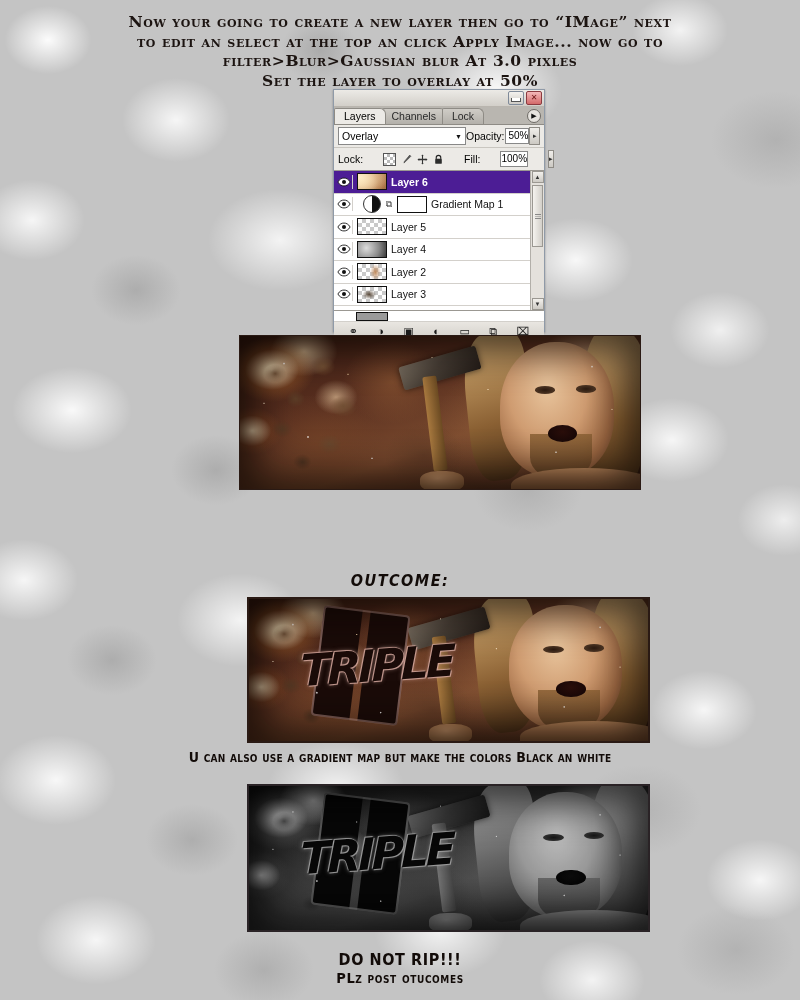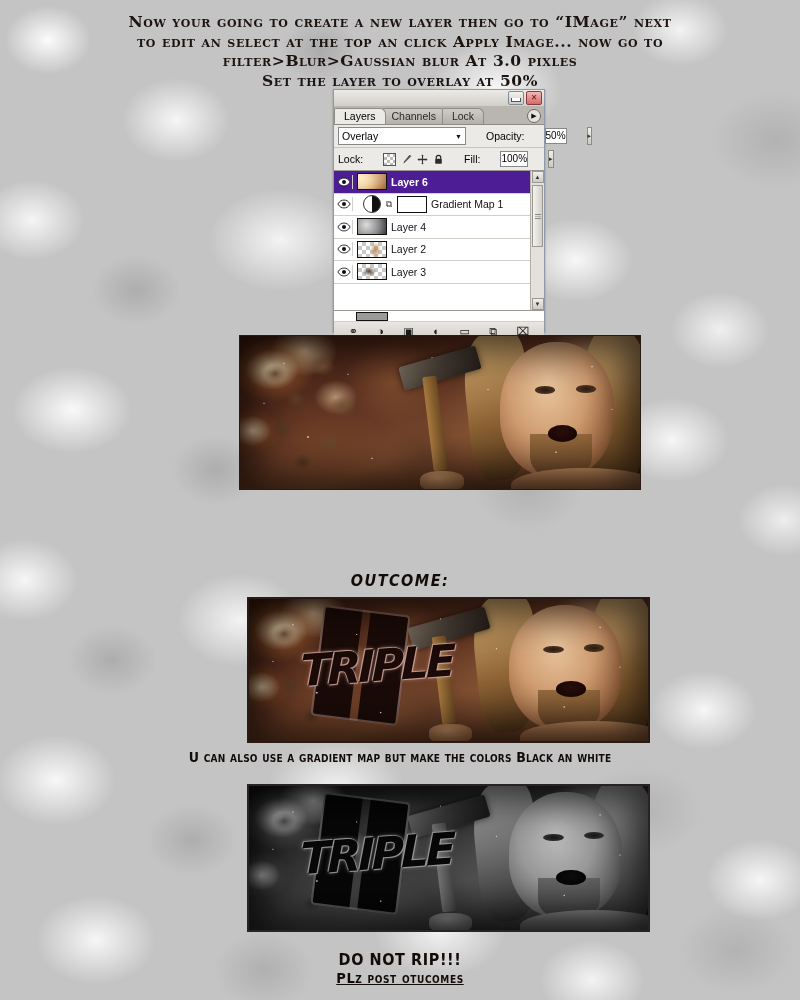--- a/index.html
+++ b/index.html
@@ -89,21 +89,21 @@
   .ps-tabs{height:17px;background:#b9b6b0;display:flex;align-items:flex-end;position:relative;
     border-bottom:1px solid #8e8b85;}
   .ps-tab{height:15px;line-height:15px;padding:0 9px 0 9px;font-size:10.5px;
     background:linear-gradient(#cfccc6,#b3b0aa);color:#2a2a2a;
     border:1px solid #8e8b85;border-bottom:none;border-radius:2px 6px 0 0;margin-right:-4px;}
   .ps-tab.active{background:#eceae6;color:#000;z-index:3;position:relative;}
   .ps-tabs .menu-arrow{position:absolute;right:3px;top:2px;width:12px;height:12px;border-radius:50%;
     border:1px solid #6d6a65;background:#e6e3de;display:flex;align-items:center;justify-content:center;
     font-size:7px;color:#111;}
 
-  .ps-row{display:flex;align-items:center;padding:2px 4px;gap:20px;background:#eceae6;}
+  .ps-row{display:flex;align-items:center;padding:2px 4px;gap:0;background:#eceae6;}
   .blend-select{
     flex:0 0 120px;height:16px;background:#fff;border:1px solid #888;
     display:flex;align-items:center;justify-content:space-between;padding:0 3px;font-size:10.5px;
   }
   .blend-select .arr{font-size:7px;color:#111;}
   .lbl{font-size:10.5px;white-space:nowrap;}
   .numbox{width:32px;height:14px;background:#fff;border:1px solid #888;text-align:right;
     font-size:10px;line-height:14px;}
   .spin{width:12px;height:16px;background:linear-gradient(#f0eeea,#ccc9c3);border:1px solid #8e8b85;
     display:flex;align-items:center;justify-content:center;font-size:7px;color:#333;}
@@ -237,21 +237,21 @@
   .cap{
     position:absolute;left:0;width:800px;text-align:center;
     font-family:"DejaVu Sans Condensed","DejaVu Sans",sans-serif;
     font-weight:700;font-variant:small-caps;color:#120b08;
     letter-spacing:.2px;
   }
   #cap1{top:510px;font-size:14.5px;line-height:20px;}
   #cap2{top:571px;font-size:16px;letter-spacing:1.5px;font-variant:normal;font-style:italic;}
   #cap3{top:749px;font-size:14px;}
   #cap4{top:950px;font-size:16px;line-height:19px;letter-spacing:.6px;font-variant:normal;}
-  #cap4 .l2{font-size:14.5px;font-variant:small-caps;text-decoration:underline;}
+  #cap4 .l2{font-size:14.5px;font-variant:small-caps;}
 </style>
 </head>
 <body>
 
 <div id="bg"></div>
 
 <div class="content">
 
   <div id="intro">
     <div>Now your going to create a new layer then go to  “IMage”  next</div>
@@ -333,20 +333,30 @@
               <path d="M1 5.5C3 2 5.5 1 8 1s5 1 7 4.5C13 9 10.5 10 8 10S3 9 1 5.5z" fill="#fff" stroke="#111" stroke-width="1"></path>
               <circle cx="8" cy="5.5" r="2.3" fill="#111"></circle>
             </svg>
         </span>
         <span class="adj-th" style="margin-left:6px"></span>
         <span class="linkicon">⧉</span>
         <span class="mask-th"></span>
         <span class="lname">Gradient Map 1</span>
       </div>
 
+      <div class="layer-row">
+        <span class="eye">
+          <svg viewBox="0 0 16 11" width="14" height="10">
+              <path d="M1 5.5C3 2 5.5 1 8 1s5 1 7 4.5C13 9 10.5 10 8 10S3 9 1 5.5z" fill="#fff" stroke="#111" stroke-width="1"></path>
+              <circle cx="8" cy="5.5" r="2.3" fill="#111"></circle>
+            </svg>
+        </span>
+        <span class="thumb" style="background-image:linear-gradient(45deg,#c9c9c9 25%,transparent 25%,transparent 75%,#c9c9c9 75%),linear-gradient(45deg,#c9c9c9 25%,#fff 25%,#fff 75%,#c9c9c9 75%);background-size:8px 8px;background-position:0 0,4px 4px;"></span>
+        <span class="lname">Layer 5</span>
+      </div>
 
       <div class="layer-row">
         <span class="eye">
           <svg viewBox="0 0 16 11" width="14" height="10">
               <path d="M1 5.5C3 2 5.5 1 8 1s5 1 7 4.5C13 9 10.5 10 8 10S3 9 1 5.5z" fill="#fff" stroke="#111" stroke-width="1"></path>
               <circle cx="8" cy="5.5" r="2.3" fill="#111"></circle>
             </svg>
         </span>
         <span class="thumb" style="background:radial-gradient(circle at 30% 40%,#ddd,#888 60%,#3a3a3a 100%);"></span>
         <span class="lname">Layer 4</span>

